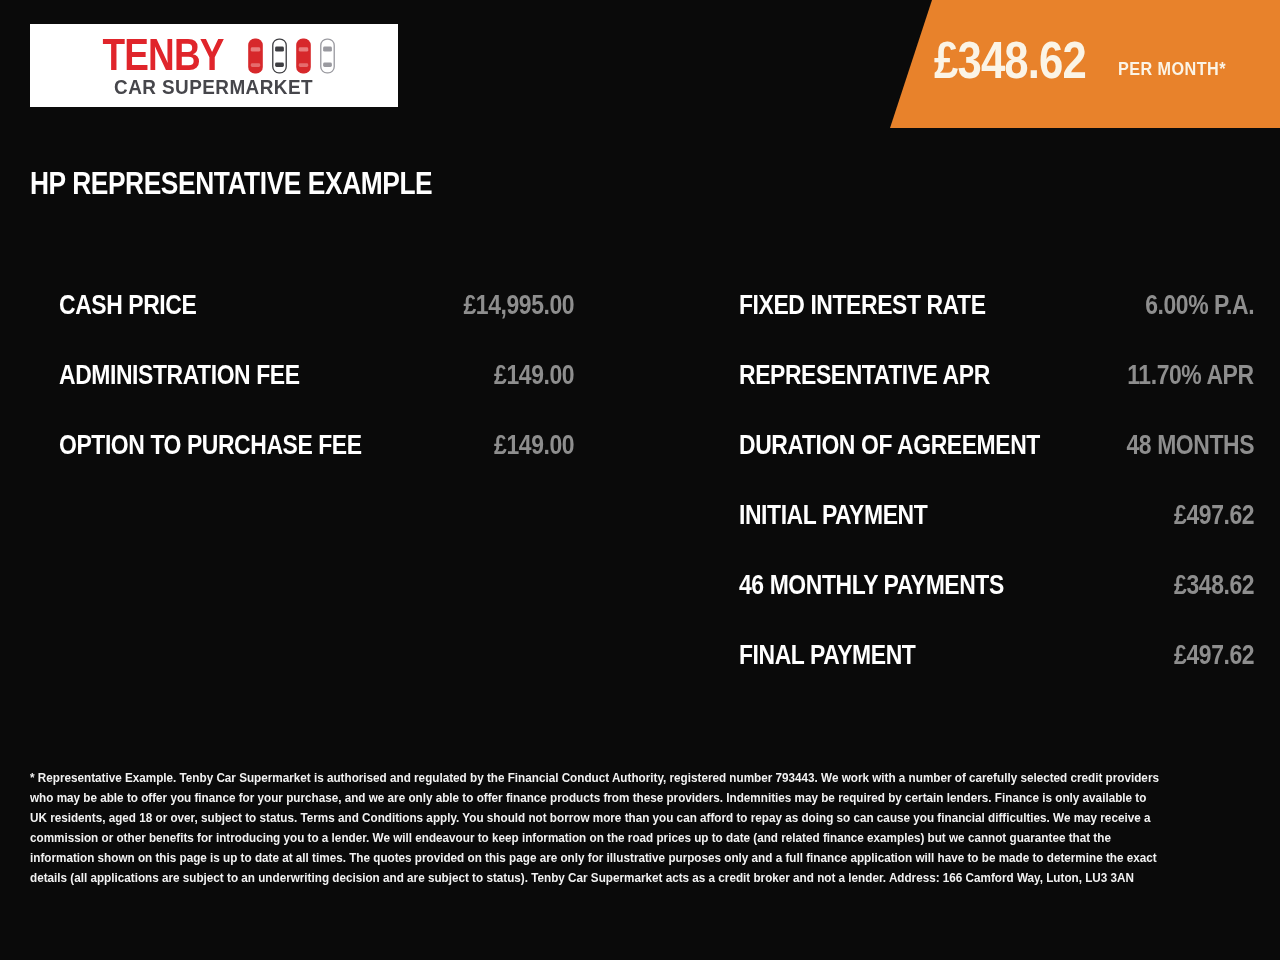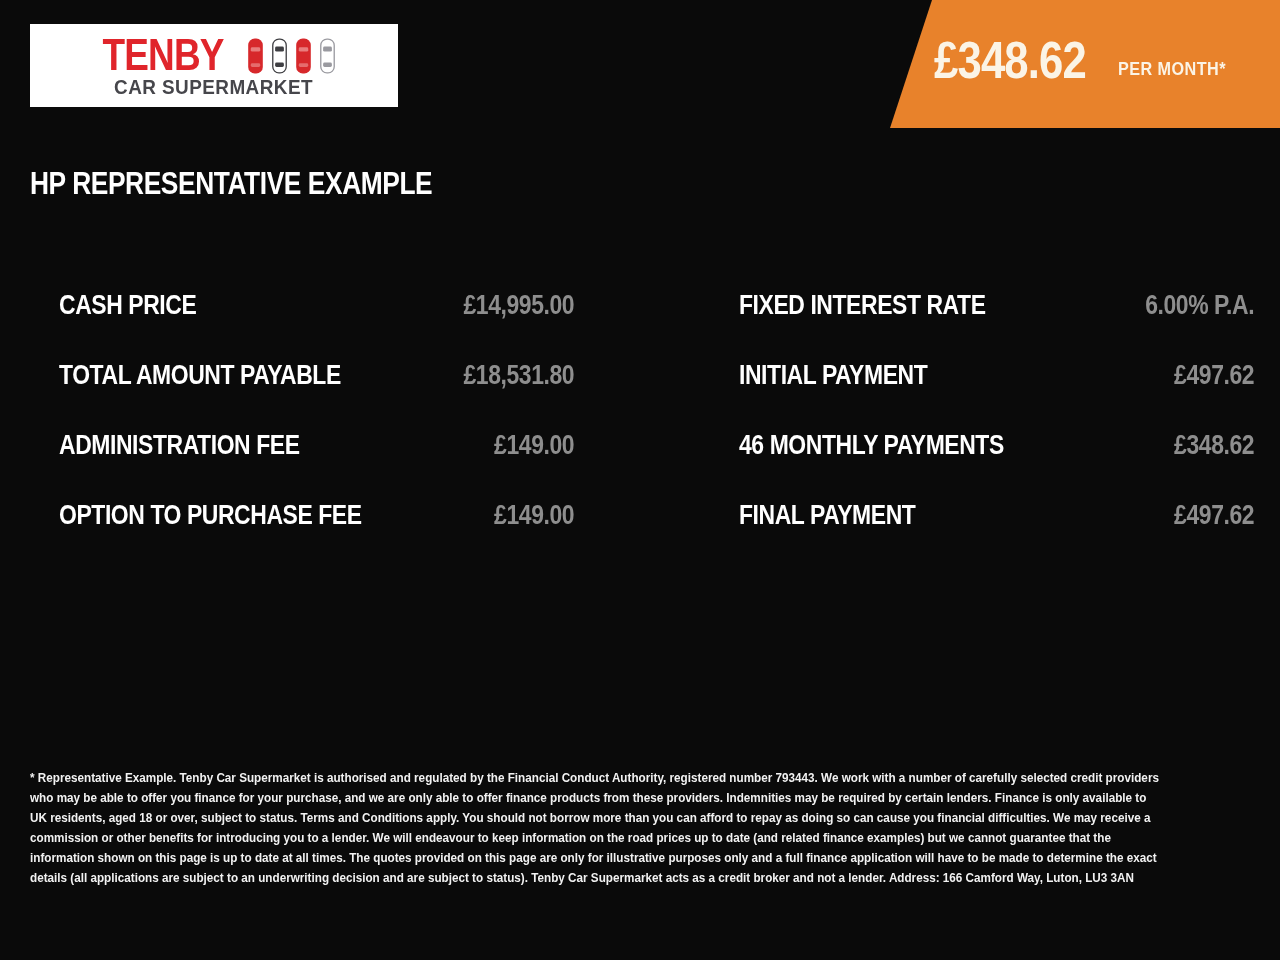--- a/index.html
+++ b/index.html
@@ -127,37 +127,41 @@
   </div>
 
   <h1 class="heading">HP REPRESENTATIVE EXAMPLE</h1>
 
   <div class="fin-col left">
     <div class="fin-row">
       <span class="fin-label">CASH PRICE</span>
       <span class="fin-value">£14,995.00</span>
     </div>
     <div class="fin-row">
-      <span class="fin-label">TOTAL AMOUNT PAYABLE</span>
-      <span class="fin-value">£18,531.80</span>
-    </div>
-    <div class="fin-row">
       <span class="fin-label">ADMINISTRATION FEE</span>
       <span class="fin-value">£149.00</span>
     </div>
     <div class="fin-row">
       <span class="fin-label">OPTION TO PURCHASE FEE</span>
       <span class="fin-value">£149.00</span>
     </div>
   </div>
 
   <div class="fin-col right">
     <div class="fin-row">
       <span class="fin-label">FIXED INTEREST RATE</span>
       <span class="fin-value">6.00% P.A.</span>
+    </div>
+    <div class="fin-row">
+      <span class="fin-label">REPRESENTATIVE APR</span>
+      <span class="fin-value">11.70% APR</span>
+    </div>
+    <div class="fin-row">
+      <span class="fin-label">DURATION OF AGREEMENT</span>
+      <span class="fin-value">48 MONTHS</span>
     </div>
     <div class="fin-row">
       <span class="fin-label">INITIAL PAYMENT</span>
       <span class="fin-value">£497.62</span>
     </div>
     <div class="fin-row">
       <span class="fin-label">46 MONTHLY PAYMENTS</span>
       <span class="fin-value">£348.62</span>
     </div>
     <div class="fin-row">

